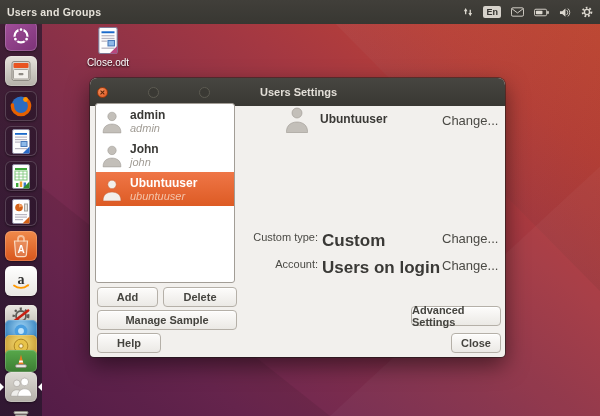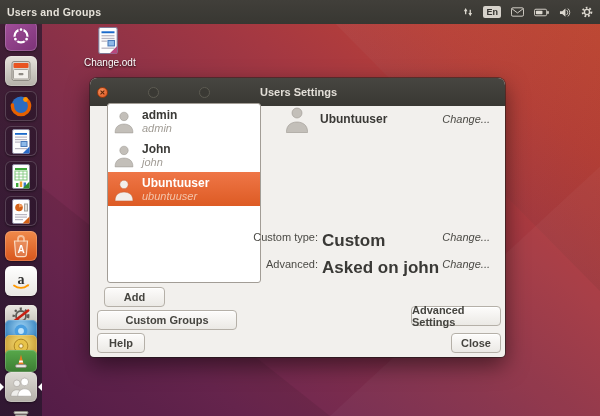--- a/index.html
+++ b/index.html
@@ -69,54 +69,54 @@
     border-radius:7px 7px 0 0; background:linear-gradient(#474641,#393833);
     display:flex; align-items:center; padding-left:7px;gap:36px; }
   .winbtn { width:11px; height:11px; border-radius:50%; margin-right:4px;
     display:flex; align-items:center; justify-content:center; }
   .winbtn.close { background:radial-gradient(circle at 35% 30%, #f5925f, #e0521c);
     border:1px solid #9c3a0c; color:#5a2206; font-size:7px; line-height:7px; font-weight:bold; }
   .winbtn.minmax { background:#3a3934; border:1px solid #5d5b52; }
   .win-title { margin-left:10px; color:#e3dfd8; font-size:11px; font-weight:bold; }
 
   
-  .userlist { position:absolute; left:17px; top:25px; width:154px; height:180px;
+  .userlist { position:absolute; left:5px; top:25px; width:140px; height:180px;
     background:#ffffff; border:1px solid #a29d96; border-radius:3px; overflow:hidden; }
   .urow { height:34px; display:flex; align-items:center; gap:7px; padding-left:5px; cursor:default; }
   .urow .uname { font-size:12px; font-weight:bold; color:#3a3936; line-height:13px; }
   .urow .ulogin { font-size:11px; font-style:italic; color:#a19c95; line-height:12px; }
   .urow.selected { background:linear-gradient(#ef7647,#dd5b24); }
   .urow.selected .uname { color:#ffffff; }
   .urow.selected .ulogin { color:#f4c5ab; }
   .avatar { width:22px; height:25px; }
   .avatar svg { fill:#c3bfb9; stroke:#9a968f; stroke-width:0.6; }
   .urow.selected .avatar svg { fill:#f2efeb; stroke:#c86034; }
 
   
   .detail-avatar { position:absolute; left:194px; top:26px; width:26px; height:30px; }
   .detail-avatar svg { fill:#c3bfb9; stroke:#9a968f; stroke-width:0.6; }
   .d-user { position:absolute; left:230px; top:34px; font-size:12px; font-weight:bold; color:#3a3936; }
   .d-label { position:absolute; width:88px; text-align:right; font-size:11px; color:#4b4a45; }
   .d-value { position:absolute; left:232px; font-size:17px; font-weight:bold; color:#3a3936; }
   .d-change { position:absolute; width:48px; text-align:right; right:15px;
-    font-size:11px; color:#4b4a45; cursor:pointer;font-style:italic; }
+    font-size:13px; color:#4b4a45; cursor:pointer; }
   .lab2 { left:140px; top:153px; } .val2 { top:153px; } .chg2 { top:153px; }
   .lab3 { left:140px; top:180px; } .val3 { top:180px; } .chg3 { top:180px; }
   .chg1 { top:35px; }
 
   
   .btn { position:absolute; height:20px; border-radius:4px;
     background:linear-gradient(#fdfcfb,#ebe9e5); border:1px solid #b5b0a8;
     box-shadow:inset 0 1px 0 rgba(255,255,255,0.9);
     display:flex; align-items:center; justify-content:center;
     font-size:11px; font-weight:bold; color:#45443f; cursor:pointer; }
-  .b-add   { left:7px;   top:209px; width:61px;margin-left:7px; }
+  .b-add   { left:7px;   top:209px; width:61px; }
   .b-del   { left:73px;  top:209px; width:74px; }
   .b-mg    { left:7px;   top:232px; width:140px; }
-  .b-help  { left:7px;   top:255px; width:48px; }
+  .b-help  { left:7px;   top:255px; width:64px; }
   .b-adv   { left:321px; top:228px; width:90px; }
   .b-close { left:361px; top:255px; width:50px; }
 </style>
 </head>
 <body>
 
 <div class="screen">
   <div class="wallpaper">
     <div class="facet facet1"></div>
     <div class="facet facet2"></div>
@@ -286,21 +286,21 @@
         <rect x="3.5" y="1.5" width="17" height="24" rx="1.5" fill="#fdfdfd" stroke="#7e7a96"></rect>
         <rect x="6" y="5" width="12" height="1.8" fill="#1b6acb"></rect>
         <rect x="6" y="8.5" width="12" height="1.2" fill="#b9b6c2"></rect>
         <rect x="6" y="11" width="12" height="1.2" fill="#b9b6c2"></rect>
         <rect x="6" y="13.5" width="5" height="1.2" fill="#b9b6c2"></rect>
         <rect x="12" y="13.5" width="6" height="5" fill="#8db9e8" stroke="#4a79b8"></rect>
         <rect x="6" y="20" width="12" height="1.2" fill="#b9b6c2"></rect>
         <path d="M20.5 18.5v7h-7z" fill="#b8477d"></path>
       </svg>
     </div>
-    <div class="lbl">Change.odt</div>
+    <div class="lbl">Close.odt</div>
   </div>
 
   <div class="dialog">
     <div class="titlebar">
       <span class="winbtn close">✕</span>
       <span class="winbtn minmax"></span>
       <span class="winbtn minmax"></span>
       <span class="win-title">Users Settings</span>
     </div>
 
@@ -349,23 +349,24 @@
           <path d="M2.5 26.5c0-6 4.5-9.5 10.5-9.5s10.5 3.5 10.5 9.5v1h-21z"></path>
         </svg>
     </div>
     <div class="d-user">Ubuntuuser</div>
     <div class="d-change chg1">Change...</div>
 
     <div class="d-label lab2">Custom type:</div>
     <div class="d-value val2">Custom</div>
     <div class="d-change chg2">Change...</div>
 
-    <div class="d-label lab3">Advanced:</div>
-    <div class="d-value val3">Asked on john</div>
+    <div class="d-label lab3">Account:</div>
+    <div class="d-value val3">Users on login</div>
     <div class="d-change chg3">Change...</div>
 
     <div class="btn b-add">Add</div>
-    <div class="btn b-mg">Custom Groups</div>
+    <div class="btn b-del">Delete</div>
+    <div class="btn b-mg">Manage Sample</div>
     <div class="btn b-help">Help</div>
     <div class="btn b-close">Close</div>
     <div class="btn b-adv">Advanced Settings</div>
   </div>
 </div>
 
 </body></html>

